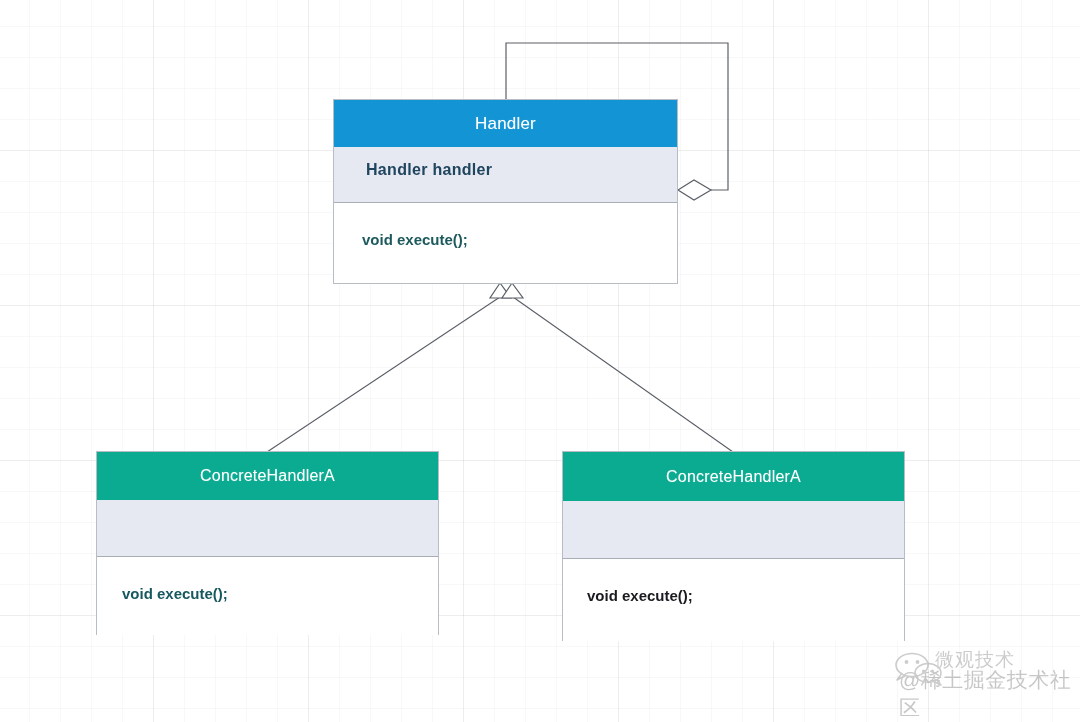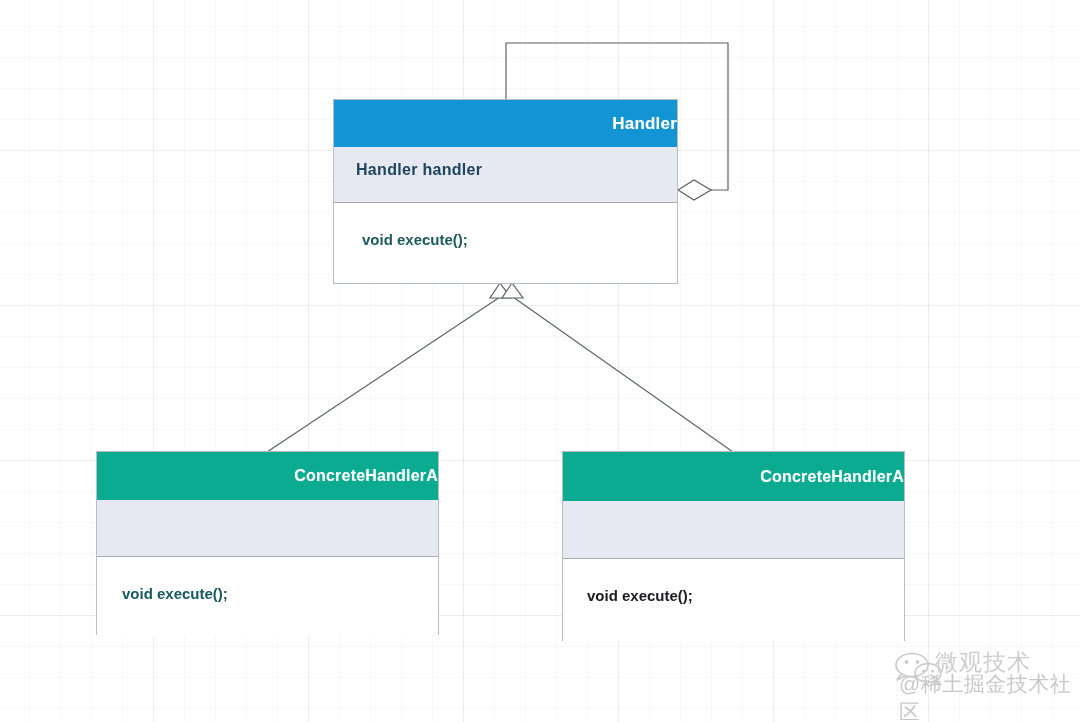--- a/index.html
+++ b/index.html
@@ -33,23 +33,23 @@
     box-sizing: border-box;
     border: 1px solid #b8bcc4;
     background: #ffffff;
     box-shadow: 0 0 0 0 rgba(0,0,0,0);
   }
   .uml-header {
     box-sizing: border-box;
     width: 100%;
     display: flex;
     align-items: center;
-    justify-content: flex-end;
+    justify-content: center;
     color: #ffffff;
-    font-weight: 700;
+    font-weight: 400;
     letter-spacing: 0.2px;
     text-shadow: 0 0 1px rgba(255,255,255,0.35);
   }
   .uml-attrs {
     box-sizing: border-box;
     width: 100%;
     background: #e6e9f2;
     border-bottom: 1px solid #a9adb6;
     display: flex;
     align-items: flex-start;
@@ -57,21 +57,21 @@
   }
   .uml-ops {
     box-sizing: border-box;
     width: 100%;
     background: #ffffff;
     display: flex;
     align-items: flex-start;
     padding-top: 28px;
   }
   .attr-text, .op-text {
-    padding-left: 22px;
+    padding-left: 32px;
     font-weight: bold;
     white-space: nowrap;
   }
 
   
   #handler-class {
     left: 333px;
     top: 99px;
     width: 345px;
     height: 185px;
@@ -155,21 +155,21 @@
     width: 180px;
     height: 66px;
     opacity: 0.34;
     color: #4a4a4a;
   }
   #watermark .wm-row {
     display: flex;
     align-items: center;
   }
   #wm-line1 {
-    font-size: 23px;
+    font-size: 19px;
     letter-spacing: 1px;
     color: #6b6b6b;
     padding-left: 42px;
     line-height: 1.05;
   }
   #wm-line2 {
     font-size: 21px;
     letter-spacing: 0.5px;
     color: #5e5e5e;
     padding-left: 6px;

